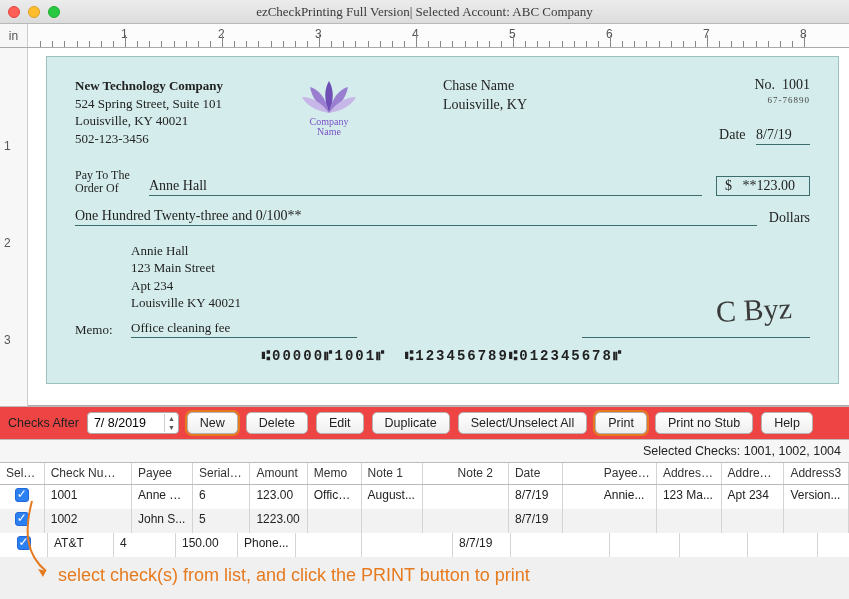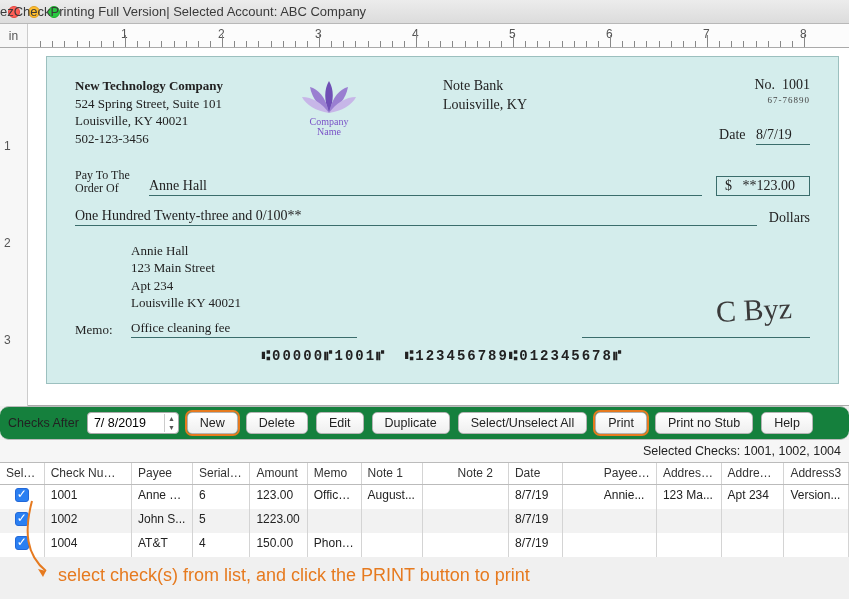--- a/index.html
+++ b/index.html
@@ -20,22 +20,22 @@
     align-items: center;
     padding: 0 8px;
     position: relative;
   }
   .traffic { display: flex; gap: 8px; }
   .traffic span { width: 12px; height: 12px; border-radius: 50%; display: block; }
   .tl-close { background:#ff5f57; border:1px solid #e14640; }
   .tl-min { background:#ffbd2e; border:1px solid #dfa023; }
   .tl-max { background:#28c940; border:1px solid #1dad2c; }
   .title {
-    position:absolute; left:0; right:0; 
-    font-size:13px; color:#3a3a3a;
+    position:absolute; left:0; right:0; text-align:center;
+    font-size:13px; color:#3a3a3a;font-family:Liberation Serif, serif;
   }
   .ruler-row { display:flex; height:24px; background:#fcfcfc; border-bottom:1px solid #aaa; }
   .unit {
     width:28px; text-align:center; font-size:12px; color:#555;
     border-right:1px solid #ccc; display:flex; align-items:center; justify-content:center;
     background:#f7f7f7;
   }
   .hruler { position:relative; flex:1; overflow:hidden; }
   .hruler .num { position:absolute; top:3px; font-size:12px; color:#555;}
   .hruler .tick { position:absolute; bottom:0; width:1px; height:6px; background:#888;}
@@ -78,23 +78,22 @@
   .written-row .dol { margin-left:12px; font-size:14px;}
   .addr { margin-left:56px; margin-top:16px; font-size:13px; line-height:1.35;}
   .memo-row { display:flex; align-items:flex-end; margin-top:8px;}
   .memo-row .mlbl { width:56px; font-size:13px;}
   .memo-row .mval { width:226px; border-bottom:1px solid #3a6d6c; font-size:13px; padding-bottom:1px;}
   .memo-row .sigline { margin-left:auto; width:228px; border-bottom:1px solid #3a6d6c; height:14px;}
   .sig { position:absolute; right:46px; bottom:56px; font-family: "Brush Script MT","Segoe Script",cursive; font-size:30px; color:#3a3a3a; transform:rotate(-3deg);}
   .micr { text-align:center; margin-top:10px; font-family: "Courier New", monospace; letter-spacing:2px; font-size:14px; font-weight:bold; word-spacing:8px;}
   .toolbar {
     display:flex; align-items:center; gap:8px;
-    padding:5px 8px; background:#15803d; border-top:1px solid #bbb; border-bottom:1px solid #bbb;
+    padding:5px 8px; background:#ef4444; border-top:1px solid #bbb; border-bottom:1px solid #bbb;
     height:34px;
-    border-radius:9px;
   }
   .toolbar .lbl { font-size:12.5px;}
   .toolbar .spin {
     display:flex; align-items:center; border:1px solid #aaa; border-radius:4px; background:#fff;
     height:22px;
   }
   .toolbar .spin input { border:0; width:76px; font-size:12.5px; padding:0 6px; outline:none; background:transparent;}
   .toolbar .spin .steps { display:flex; flex-direction:column; border-left:1px solid #ccc;}
   .toolbar .spin .steps span { font-size:7px; line-height:9px; padding:0 3px; color:#555; cursor:pointer;}
   .btn {
@@ -248,21 +247,21 @@
             <path d="M31 4 C26 12 26 24 31 36 C36 24 36 12 31 4 Z" fill="#6f4fb5"></path>
             <path d="M31 36 C22 30 14 22 12 10 C20 12 28 20 31 36 Z" fill="#9a7fd1"></path>
             <path d="M31 36 C40 30 48 22 50 10 C42 12 34 20 31 36 Z" fill="#9a7fd1"></path>
             <path d="M31 36 C18 34 8 28 4 20 C14 20 24 26 31 36 Z" fill="#c7b6e8"></path>
             <path d="M31 36 C44 34 54 28 58 20 C48 20 38 26 31 36 Z" fill="#c7b6e8"></path>
           </svg>
           <div class="ln">Company</div>
           <div class="ln">Name</div>
         </div>
         <div class="bank">
-          <span>Note Bank</span><br>
+          <span>Chase Name</span><br>
           <span>Louisville, KY</span>
         </div>
         <div class="top-right">
           <div class="cknum">
             <span>No.</span>
             &nbsp;<span>1001</span>
           </div>
           <div class="routing-small">67-76890</div>
           <div class="date-row">
             <span>Date</span>&nbsp;&nbsp;
@@ -372,21 +371,20 @@
         <div class="td c-n1"></div>
         <div class="td c-n2"></div>
         <div class="td c-dt">8/7/19</div>
         <div class="td c-pn"></div>
         <div class="td c-a1"></div>
         <div class="td c-a2"></div>
         <div class="td c-a3"></div>
       </div>
       <div class="trow">
         <div class="td c-sel"><input type="checkbox" class="cbx" checked="" style=""></div>
-        <div class="td c-num">1004</div>
         <div class="td c-pay">AT&amp;T</div>
         <div class="td c-ser">4</div>
         <div class="td c-amt">150.00</div>
         <div class="td c-mem">Phone...</div>
         <div class="td c-n1"></div>
         <div class="td c-n2"></div>
         <div class="td c-dt">8/7/19</div>
         <div class="td c-pn"></div>
         <div class="td c-a1"></div>
         <div class="td c-a2"></div>

